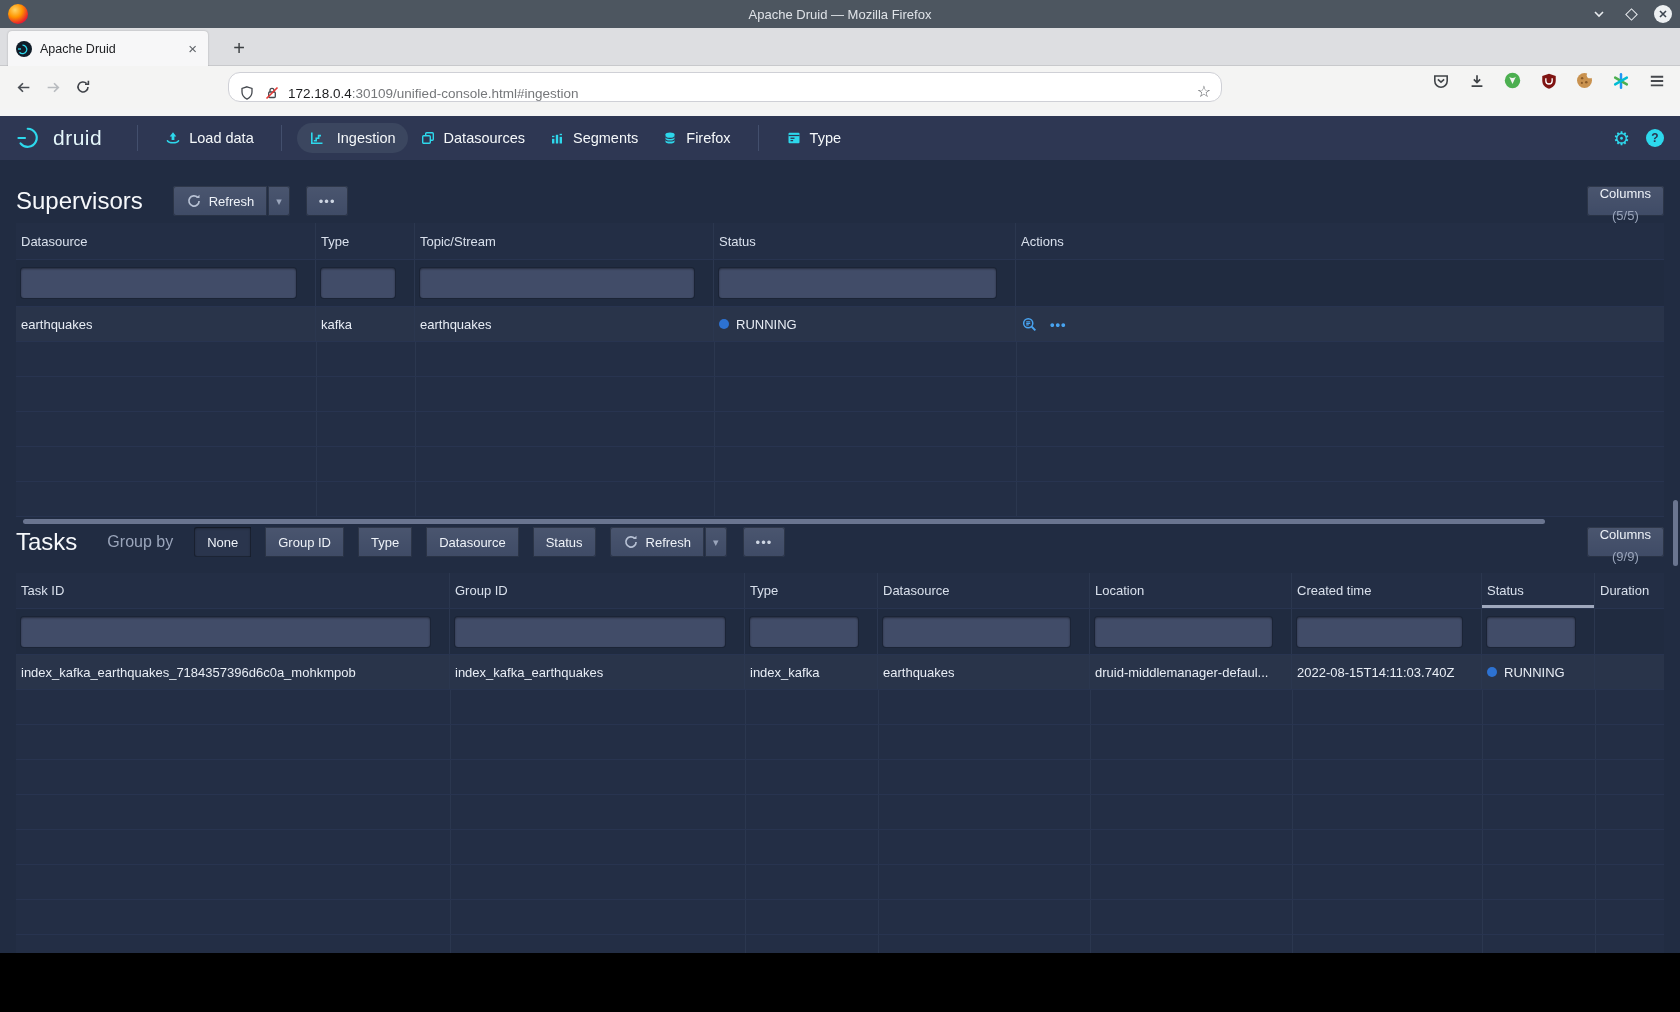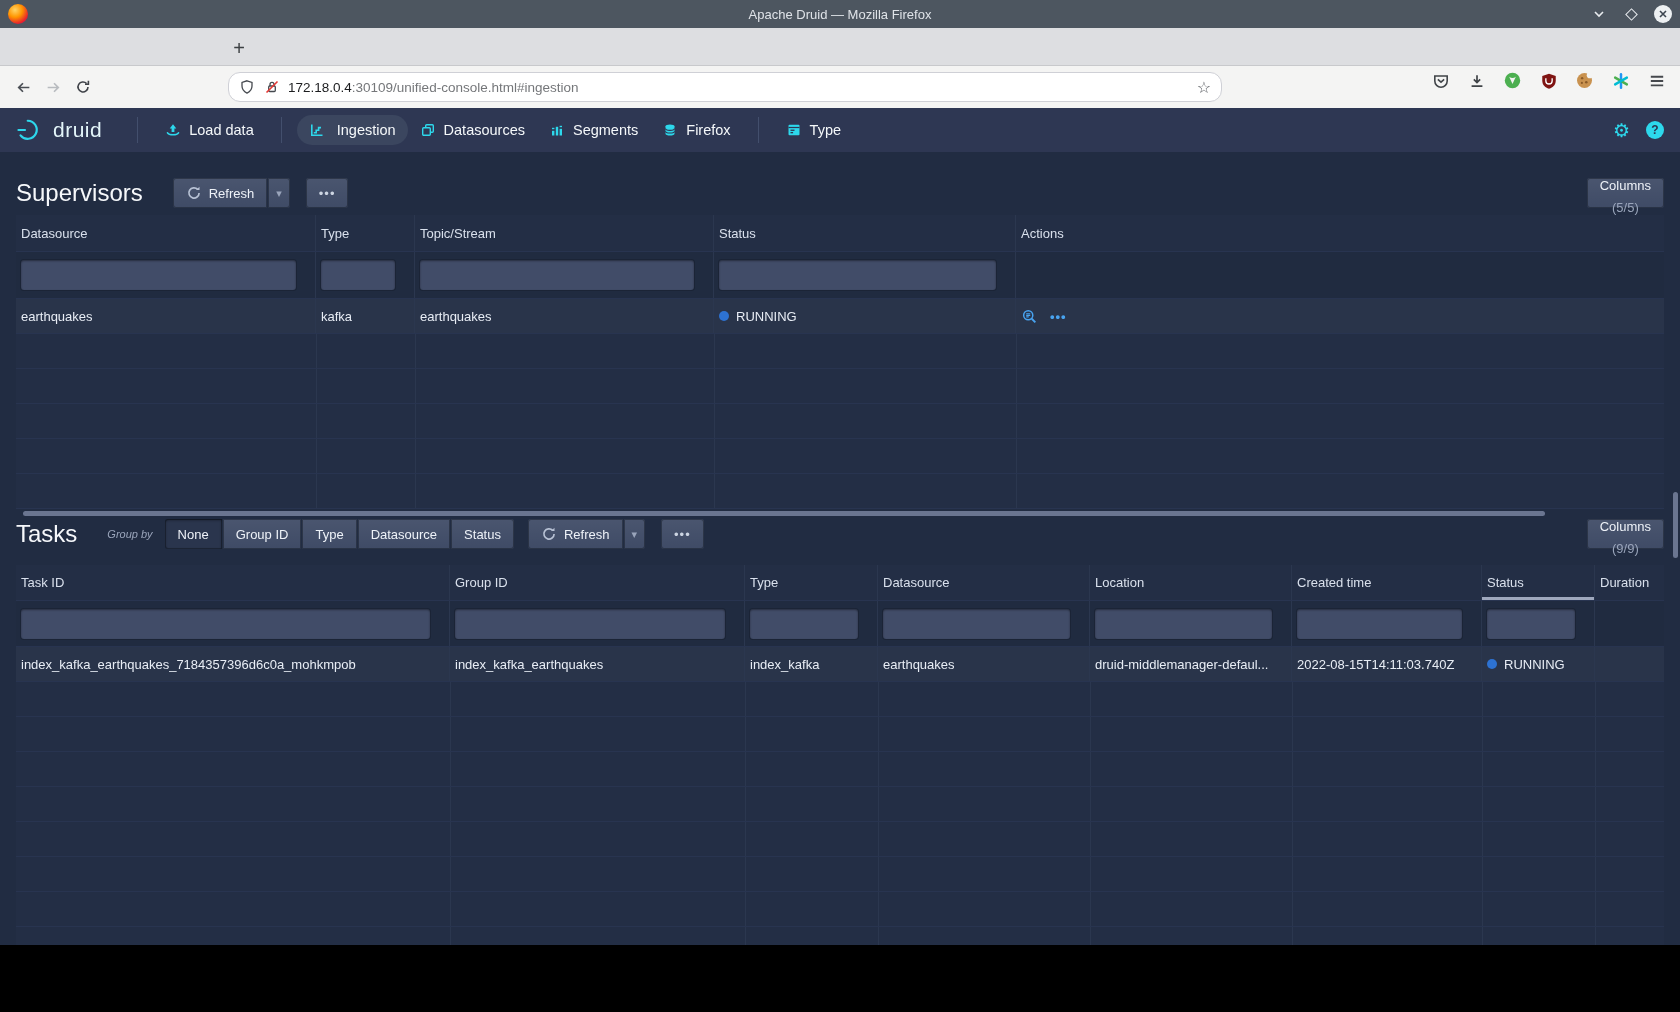--- a/index.html
+++ b/index.html
@@ -24,33 +24,33 @@
          border-radius:4px 4px 0 0; box-shadow:0 0 2px rgba(0,0,0,.25); display:flex; align-items:center; padding:0 8px; }
   .tab-title { flex:1; font-size:12.5px; color:#202124; margin-left:8px; white-space:nowrap; overflow:hidden; }
   .tab-close { font-size:15px; color:#5f6368; padding:0 3px; }
   .newtab { position:absolute; left:224px; top:6px; width:30px; height:28px; display:flex; align-items:center;
             justify-content:center; font-size:20px; color:#3c4043; border-radius:4px; }
 
   .toolbar { height:42px; background:#f4f4f3; display:flex; align-items:center; position:relative; }
   .navbtn { width:30px; height:30px; display:flex; align-items:center; justify-content:center; }
   .navbtn.back { margin-left:8px; } 
   .urlbar { position:absolute; left:228px; top:6px; width:994px; height:30px; background:#fff;
-            border:1px solid #cfd0d6; border-radius:12px; display:flex; align-items:center; padding:0 10px; }
+            border:1px solid #cfd0d6; border-radius:12px; display:flex; align-items:flex-end; padding:0 10px; }
   .url-text { margin-left:8px; font-size:13.5px; white-space:nowrap; overflow:hidden; flex:1; }
   .url-host { color:#1c1d1f; } .url-path { color:#75777a; }
   .url-star { font-size:16px; color:#55585d; margin-left:8px; }
   .ext-icons { position:absolute; right:14px; top:5px; display:flex; align-items:center; gap:17px; }
   .ext { width:19px; height:19px; display:flex; align-items:center; justify-content:center; }
 
   
   :root {
     --cy:#2dd8ec; --pagebg:#212c42; --navbg:#2e3753; --line:#283450; --vline:#2b374f;
     --btn:#3f4b66; --btn-dark:#2a354d; --txt:#eef2f8; --muted:#9aa5bb; --blue:#2d72d2; --ablue:#48a3f0;
   }
-  .console { position:absolute; top:108px; left:0; width:1680px; height:837px; background:var(--pagebg); overflow:hidden; color:var(--txt); }
+  .console { position:absolute; top:116px; left:0; width:1680px; height:837px; background:var(--pagebg); overflow:hidden; color:var(--txt); }
 
   .dnavbar { height:44px; background:var(--navbg); display:flex; align-items:center; padding:0 16px; }
   .brand { display:flex; align-items:center; gap:7px; margin-right:20px; }
   .brand-text { font-size:21px; color:#e4f6fa; letter-spacing:.5px; }
   .navdiv { width:1px; height:26px; background:#434f6d; margin:0 15px; }
   .dnav-item { display:flex; align-items:center; gap:8px; font-size:14.5px; color:#f5f8fa; padding:0 12px; height:30px; border-radius:15px; }
   .dnav-item.active { background:#3b465f;gap:12px; }
   .dnav-right { margin-left:auto; display:flex; align-items:center; gap:16px; }
   .gear { font-size:19px; color:var(--cy); line-height:1; }
   .helpc { width:18px; height:18px; border-radius:50%; background:var(--cy); color:#2a3450; font-weight:bold;
@@ -62,22 +62,22 @@
   .view-title { font-size:24px; color:#f6f8fb; font-weight:500; margin-right:30px; }
   .btn { height:30px; background:linear-gradient(rgba(255,255,255,.06), rgba(255,255,255,0)) #3f4b66;
          box-shadow:inset 0 0 0 1px rgba(16,22,32,.45); color:var(--txt); font-size:13px;
          display:inline-flex; align-items:center; gap:7px; padding:0 13px; border-radius:3px; white-space:nowrap; }
   .btn .muted { color:var(--muted); }
   .caretb { padding:0 8px; border-radius:0 3px 3px 0; margin-left:1px; color:var(--muted); font-size:11px; }
   .mainb { border-radius:3px 0 0 3px; }
   .moreb { margin-left:16px; letter-spacing:1px; color:#cdd5e2; }
   .colsb { margin-left:auto;flex-direction:column; }
   .caret-glyph { color:var(--muted); font-size:11px; }
-  .groupby-label { color:var(--muted); font-size:11px; margin-right:12px;font-style:italic; }
-  .seggroup { display:flex; gap:1px; margin-right:14px; }
+  .groupby-label { color:var(--muted); font-size:16px; margin-right:21px; }
+  .seggroup { display:flex; gap:14px; margin-right:14px; }
   .seg { border-radius:0; }
   .seg:first-child { border-radius:3px 0 0 3px; }
   .seg:last-child { border-radius:0 3px 3px 0; }
   .seg.active { background:var(--btn-dark); box-shadow:inset 0 1px 3px rgba(0,0,0,.45), inset 0 0 0 1px rgba(16,22,32,.45); }
 
   
   .dtable { position:absolute; left:16px; width:1648px; background:#232e45; }
   #sup-table { top:107px; }
   #task-table { top:457px; height:380px; overflow:hidden; }
   .trow { display:grid; border-bottom:1px solid var(--line); }
@@ -137,20 +137,29 @@
           </span>
       <span class="winbtn closeb">
         <svg width="10" height="10" viewBox="0 0 10 10">
               <path d="M2 2 8 8 M8 2 2 8" stroke="#3c4550" stroke-width="1.6"></path>
             </svg>
       </span>
     </span>
   </div>
 
   <div class="tabbar">
+    <div class="tab">
+      <svg width="16" height="16" viewBox="0 0 16 16">
+        <circle cx="8" cy="8" r="8" fill="#101c28"></circle>
+        <path d="M6.5 4.2a4.2 4.2 0 1 1-3 7" stroke="#2dd8ec" stroke-width="1.3" fill="none"></path>
+        <line x1="2" y1="8" x2="5" y2="8" stroke="#2dd8ec" stroke-width="1.3"></line>
+      </svg>
+      <span class="tab-title">Apache Druid</span>
+      <span class="tab-close">×</span>
+    </div>
     <span class="newtab">+</span>
   </div>
 
   <div class="toolbar">
     <span class="navbtn back">
       <svg width="17" height="17" viewBox="0 0 16 16">
             <path d="M13.5 8H3.5M7.5 4 3.5 8l4 4" stroke="#4a4e54" stroke-width="1.6" fill="none"></path>
           </svg>
     </span>
     <span class="navbtn">

